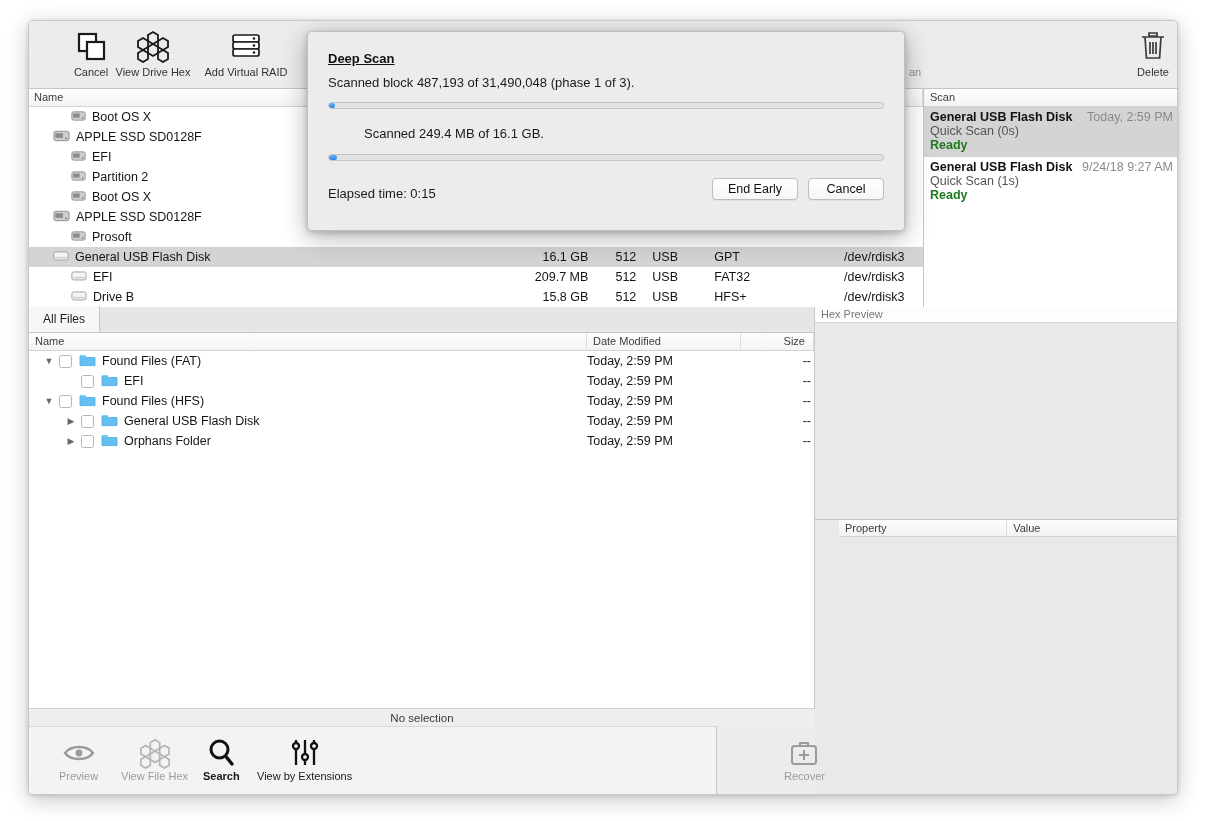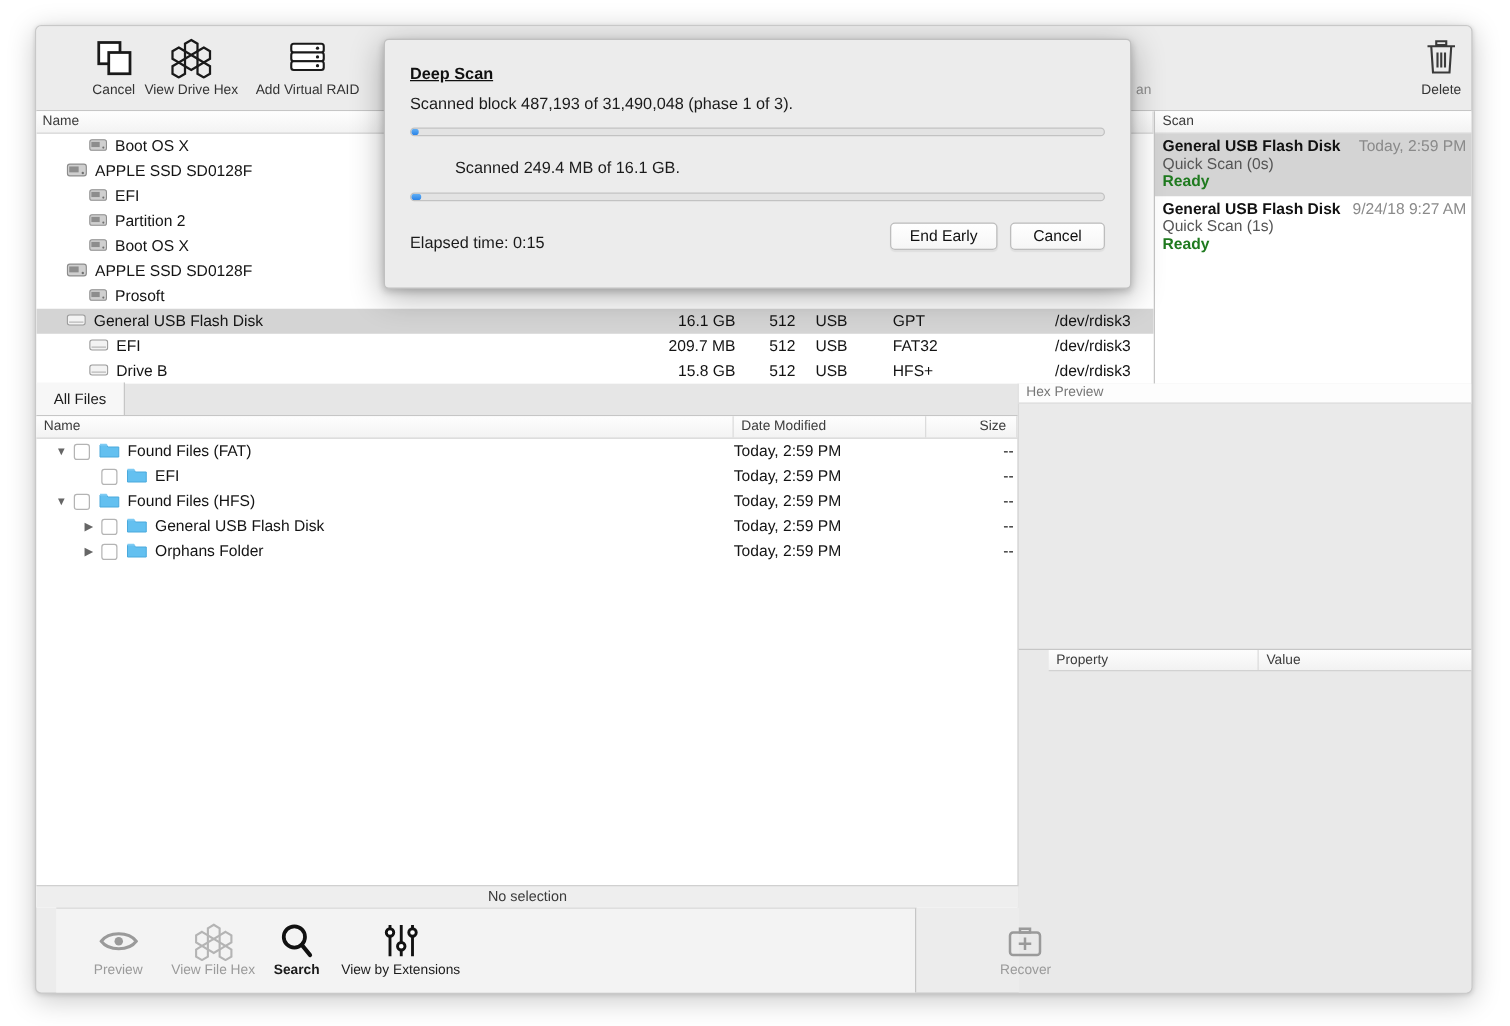--- a/index.html
+++ b/index.html
@@ -128,21 +128,21 @@
     width: 786px; height: 18px;
     background: #eeeeee;
     border-top: 1px solid #d0d0d0;
     display: flex; align-items: center; justify-content: center;
     font-size: 11.5px; color: #3a3a3a;
   }
 
   
   .bottombar {
     position: absolute;
-    left: 16px; top: 705px;
+    left: 0; top: 705px;
     width: 688px; height: 70px;
     background: #f3f3f3;
     border-right: 1px solid #c6c6c6;
     border-top: 1px solid #d8d8d8;
   }
   .bb-item {
     position: absolute; top: 9px;
     display: flex; flex-direction: column; align-items: center;
     cursor: default;
   }

